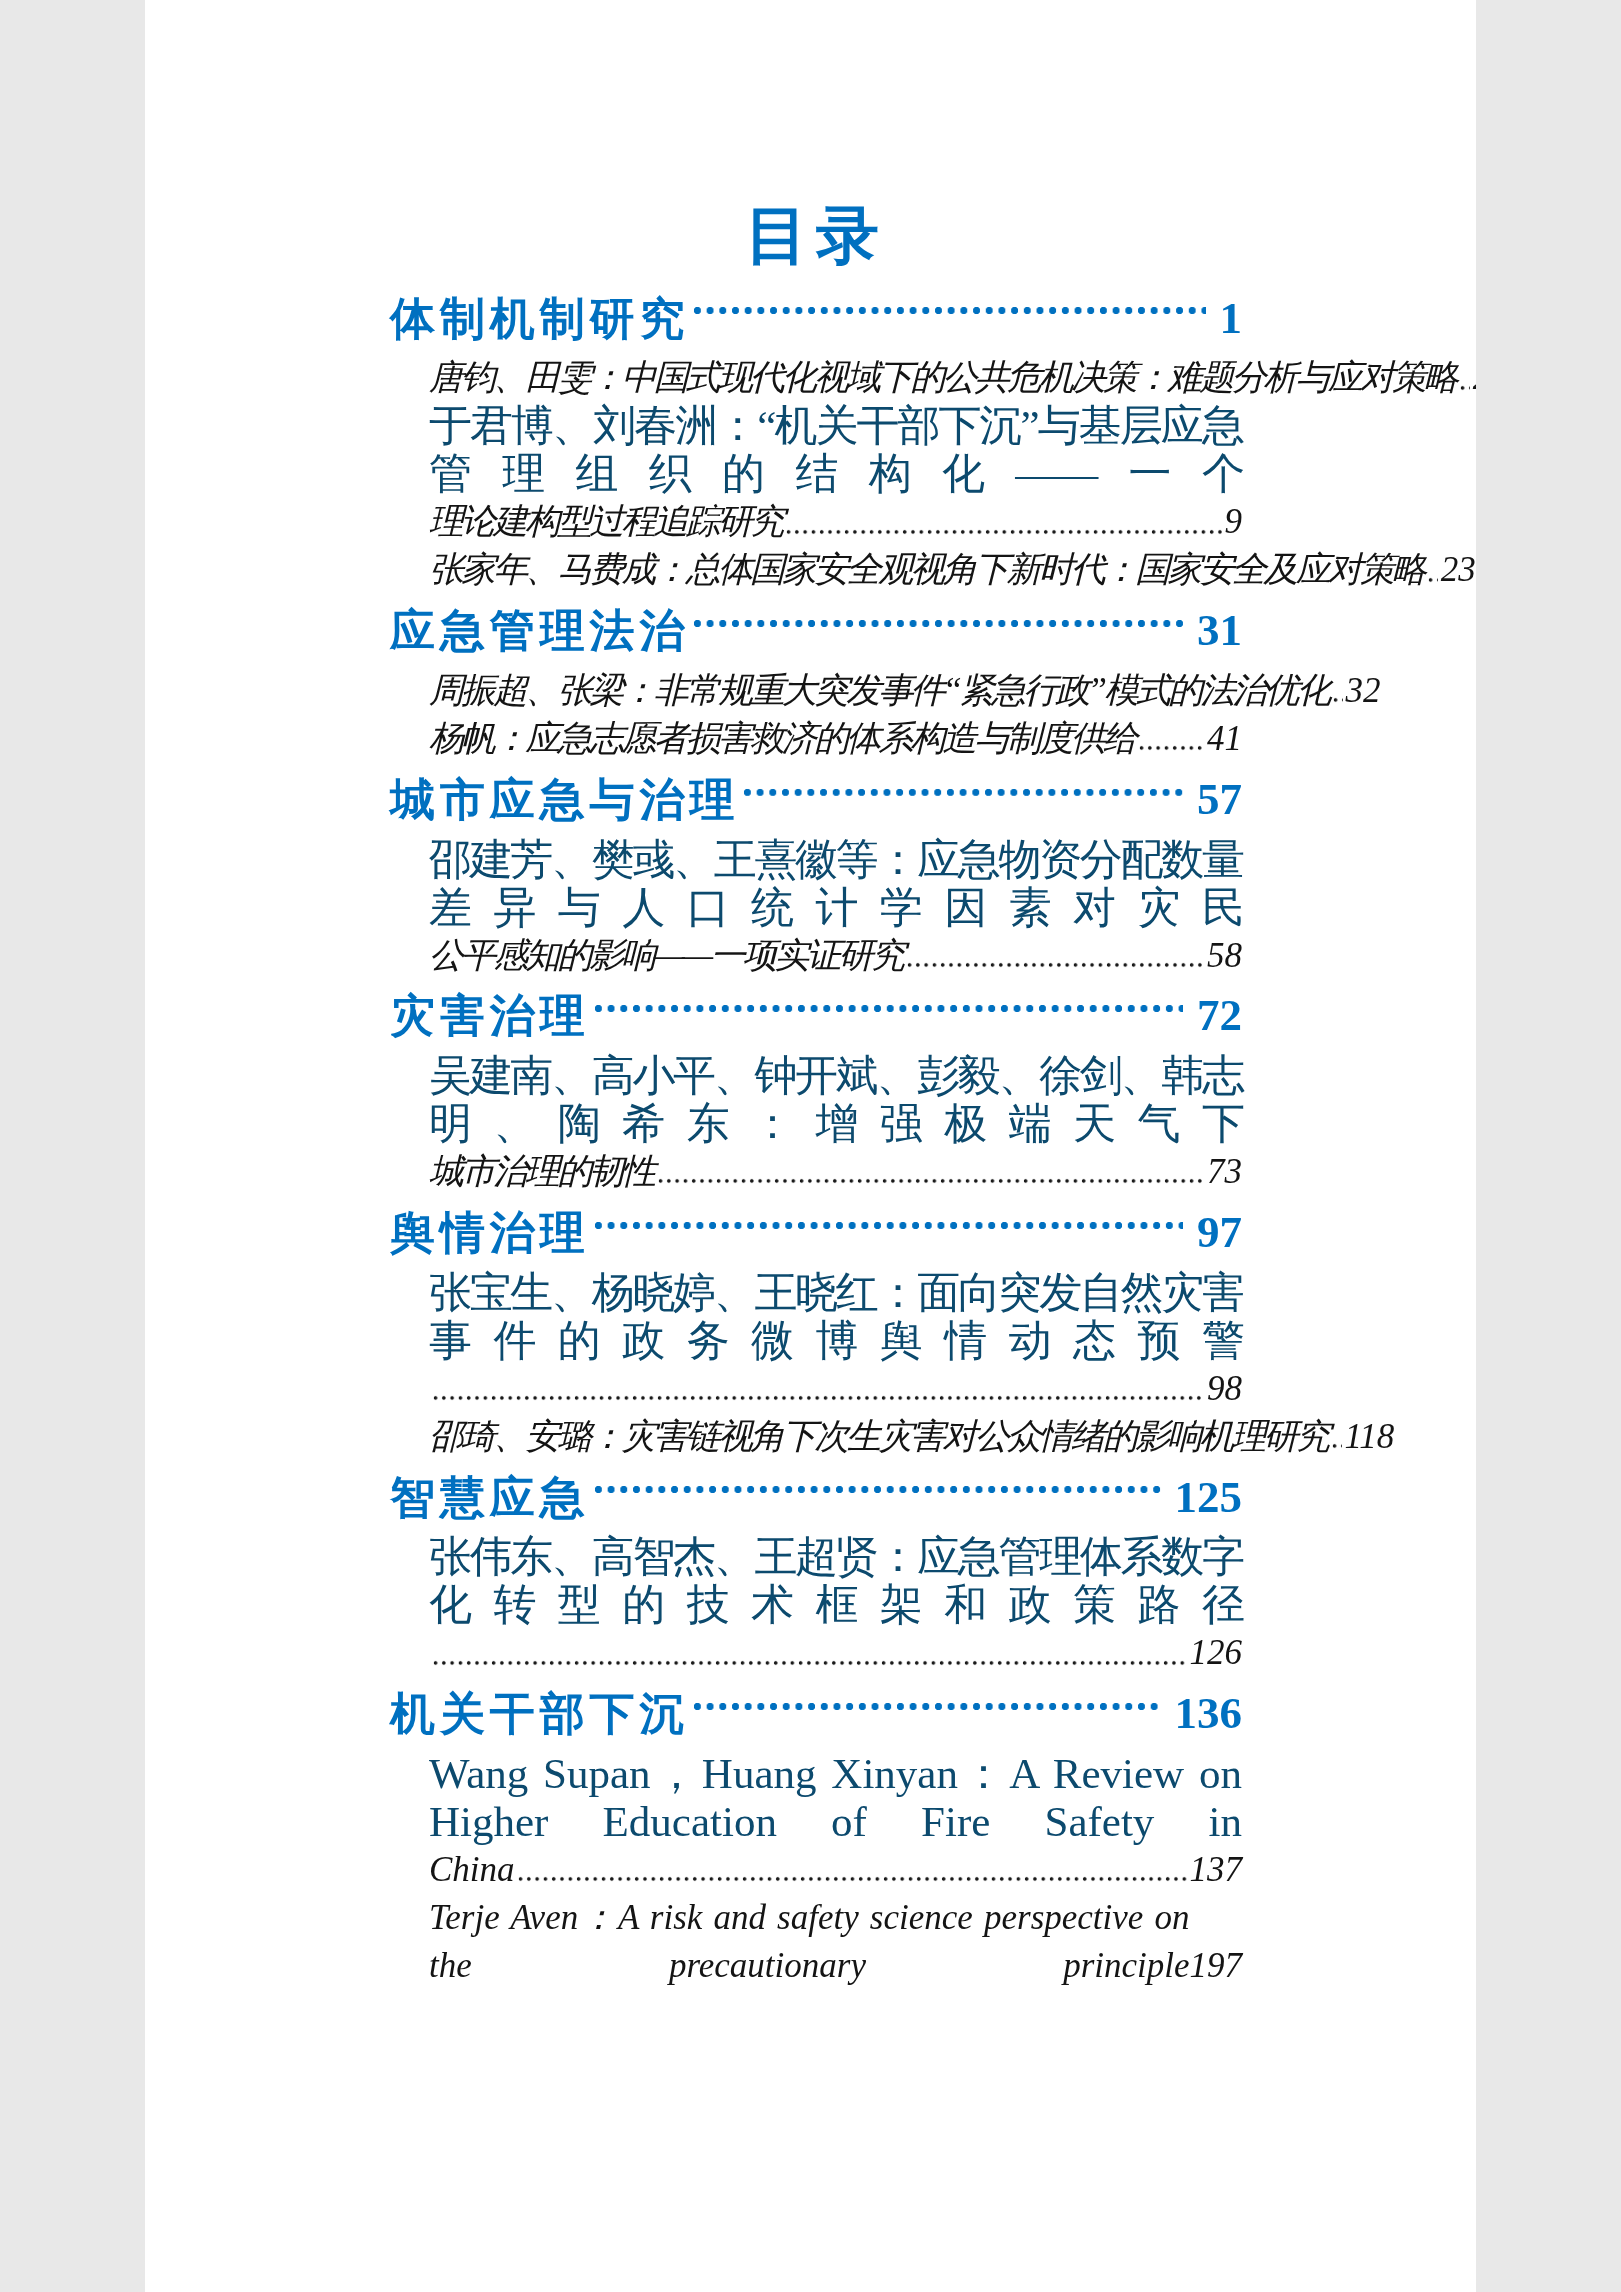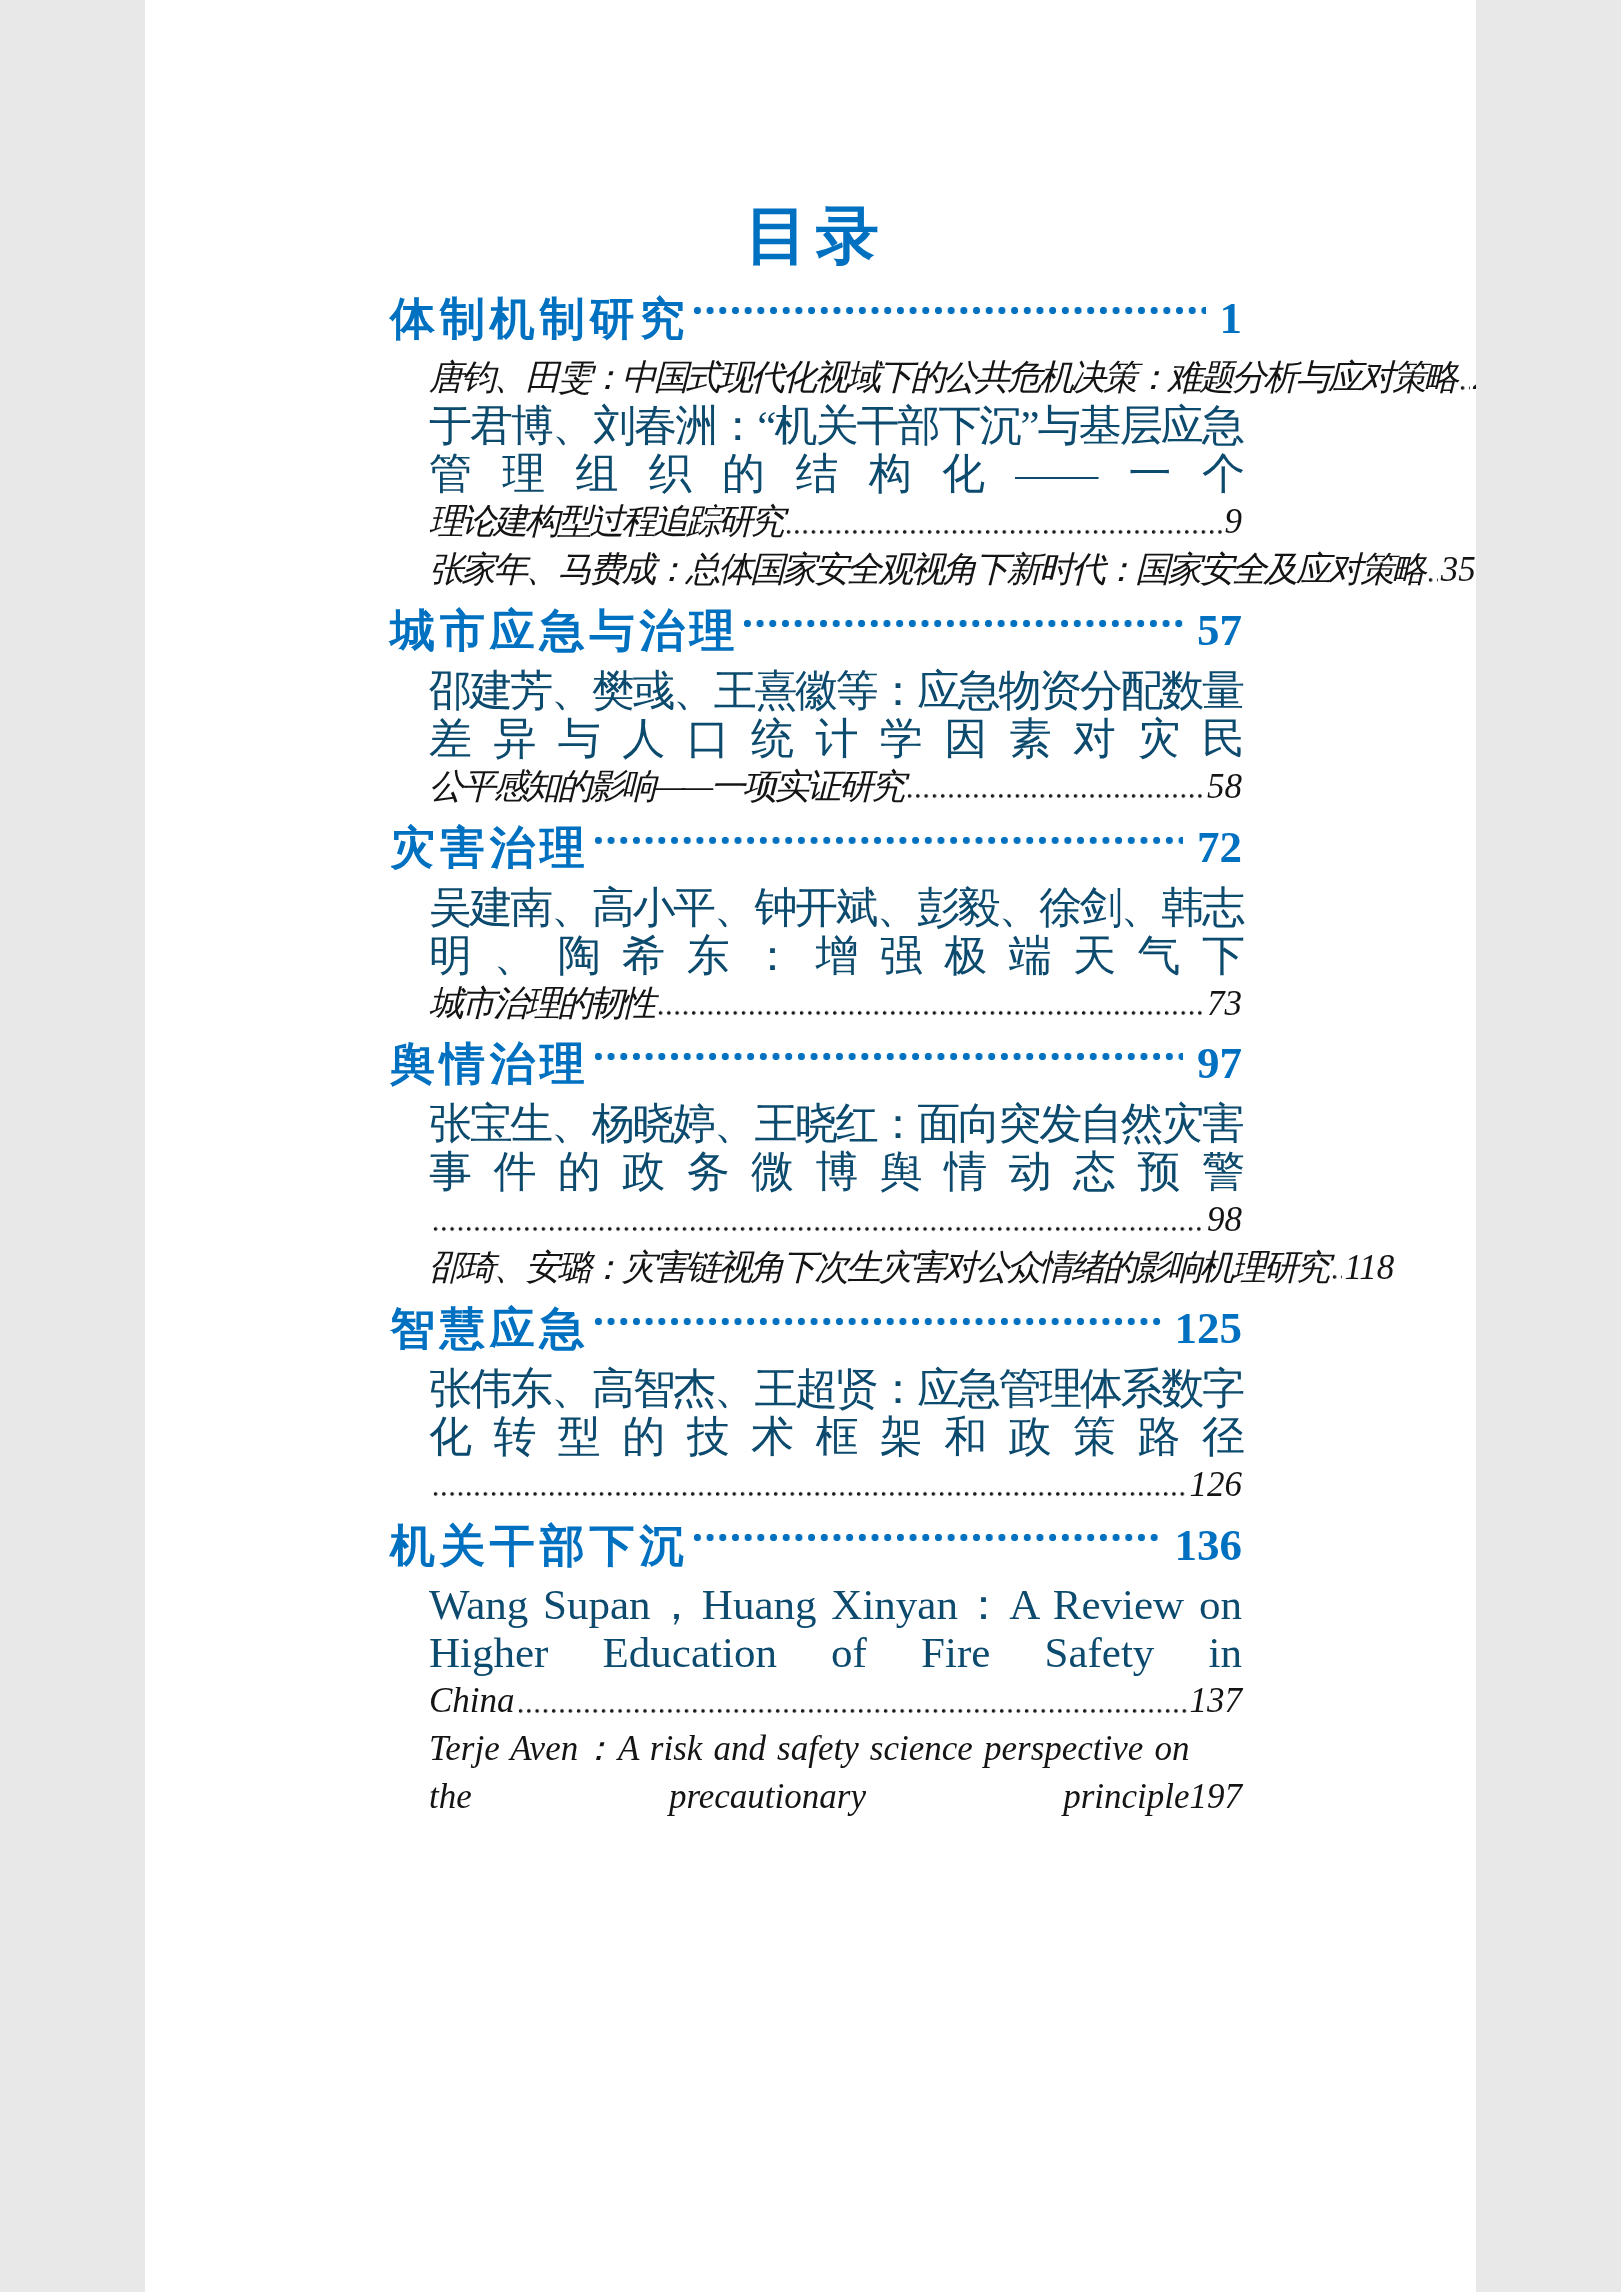--- a/index.html
+++ b/index.html
@@ -77,21 +77,40 @@
             </div>
             <div class="fill-line">于君博、刘春洲：“机关干部下沉”与基层应急管理组织的结构化——一个</div>
             <div class="entry-line">
               <span class="entry-text">理论建构型过程追踪研究</span>
               <div class="entry-leader"></div>
               <span class="entry-page">9</span>
             </div>
             <div class="entry-line">
               <span class="entry-text">张家年、马费成：总体国家安全观视角下新时代：国家安全及应对策略</span>
               <div class="entry-leader"></div>
-              <span class="entry-page">35</span>
+              <span class="entry-page">23</span>
+            </div>
+          </div>
+        </div>
+        <div class="toc-section">
+          <div class="heading-row">
+            <span class="heading-label">应急管理法治</span>
+            <div class="heading-leader"></div>
+            <span class="heading-page">31</span>
+          </div>
+          <div class="entries">
+            <div class="entry-line">
+              <span class="entry-text">周振超、张梁：非常规重大突发事件“紧急行政”模式的法治优化</span>
+              <div class="entry-leader"></div>
+              <span class="entry-page">32</span>
+            </div>
+            <div class="entry-line">
+              <span class="entry-text">杨帆：应急志愿者损害救济的体系构造与制度供给</span>
+              <div class="entry-leader"></div>
+              <span class="entry-page">41</span>
             </div>
           </div>
         </div>
         <div class="toc-section">
           <div class="heading-row">
             <span class="heading-label">城市应急与治理</span>
             <div class="heading-leader"></div>
             <span class="heading-page">57</span>
           </div>
           <div class="entries">

